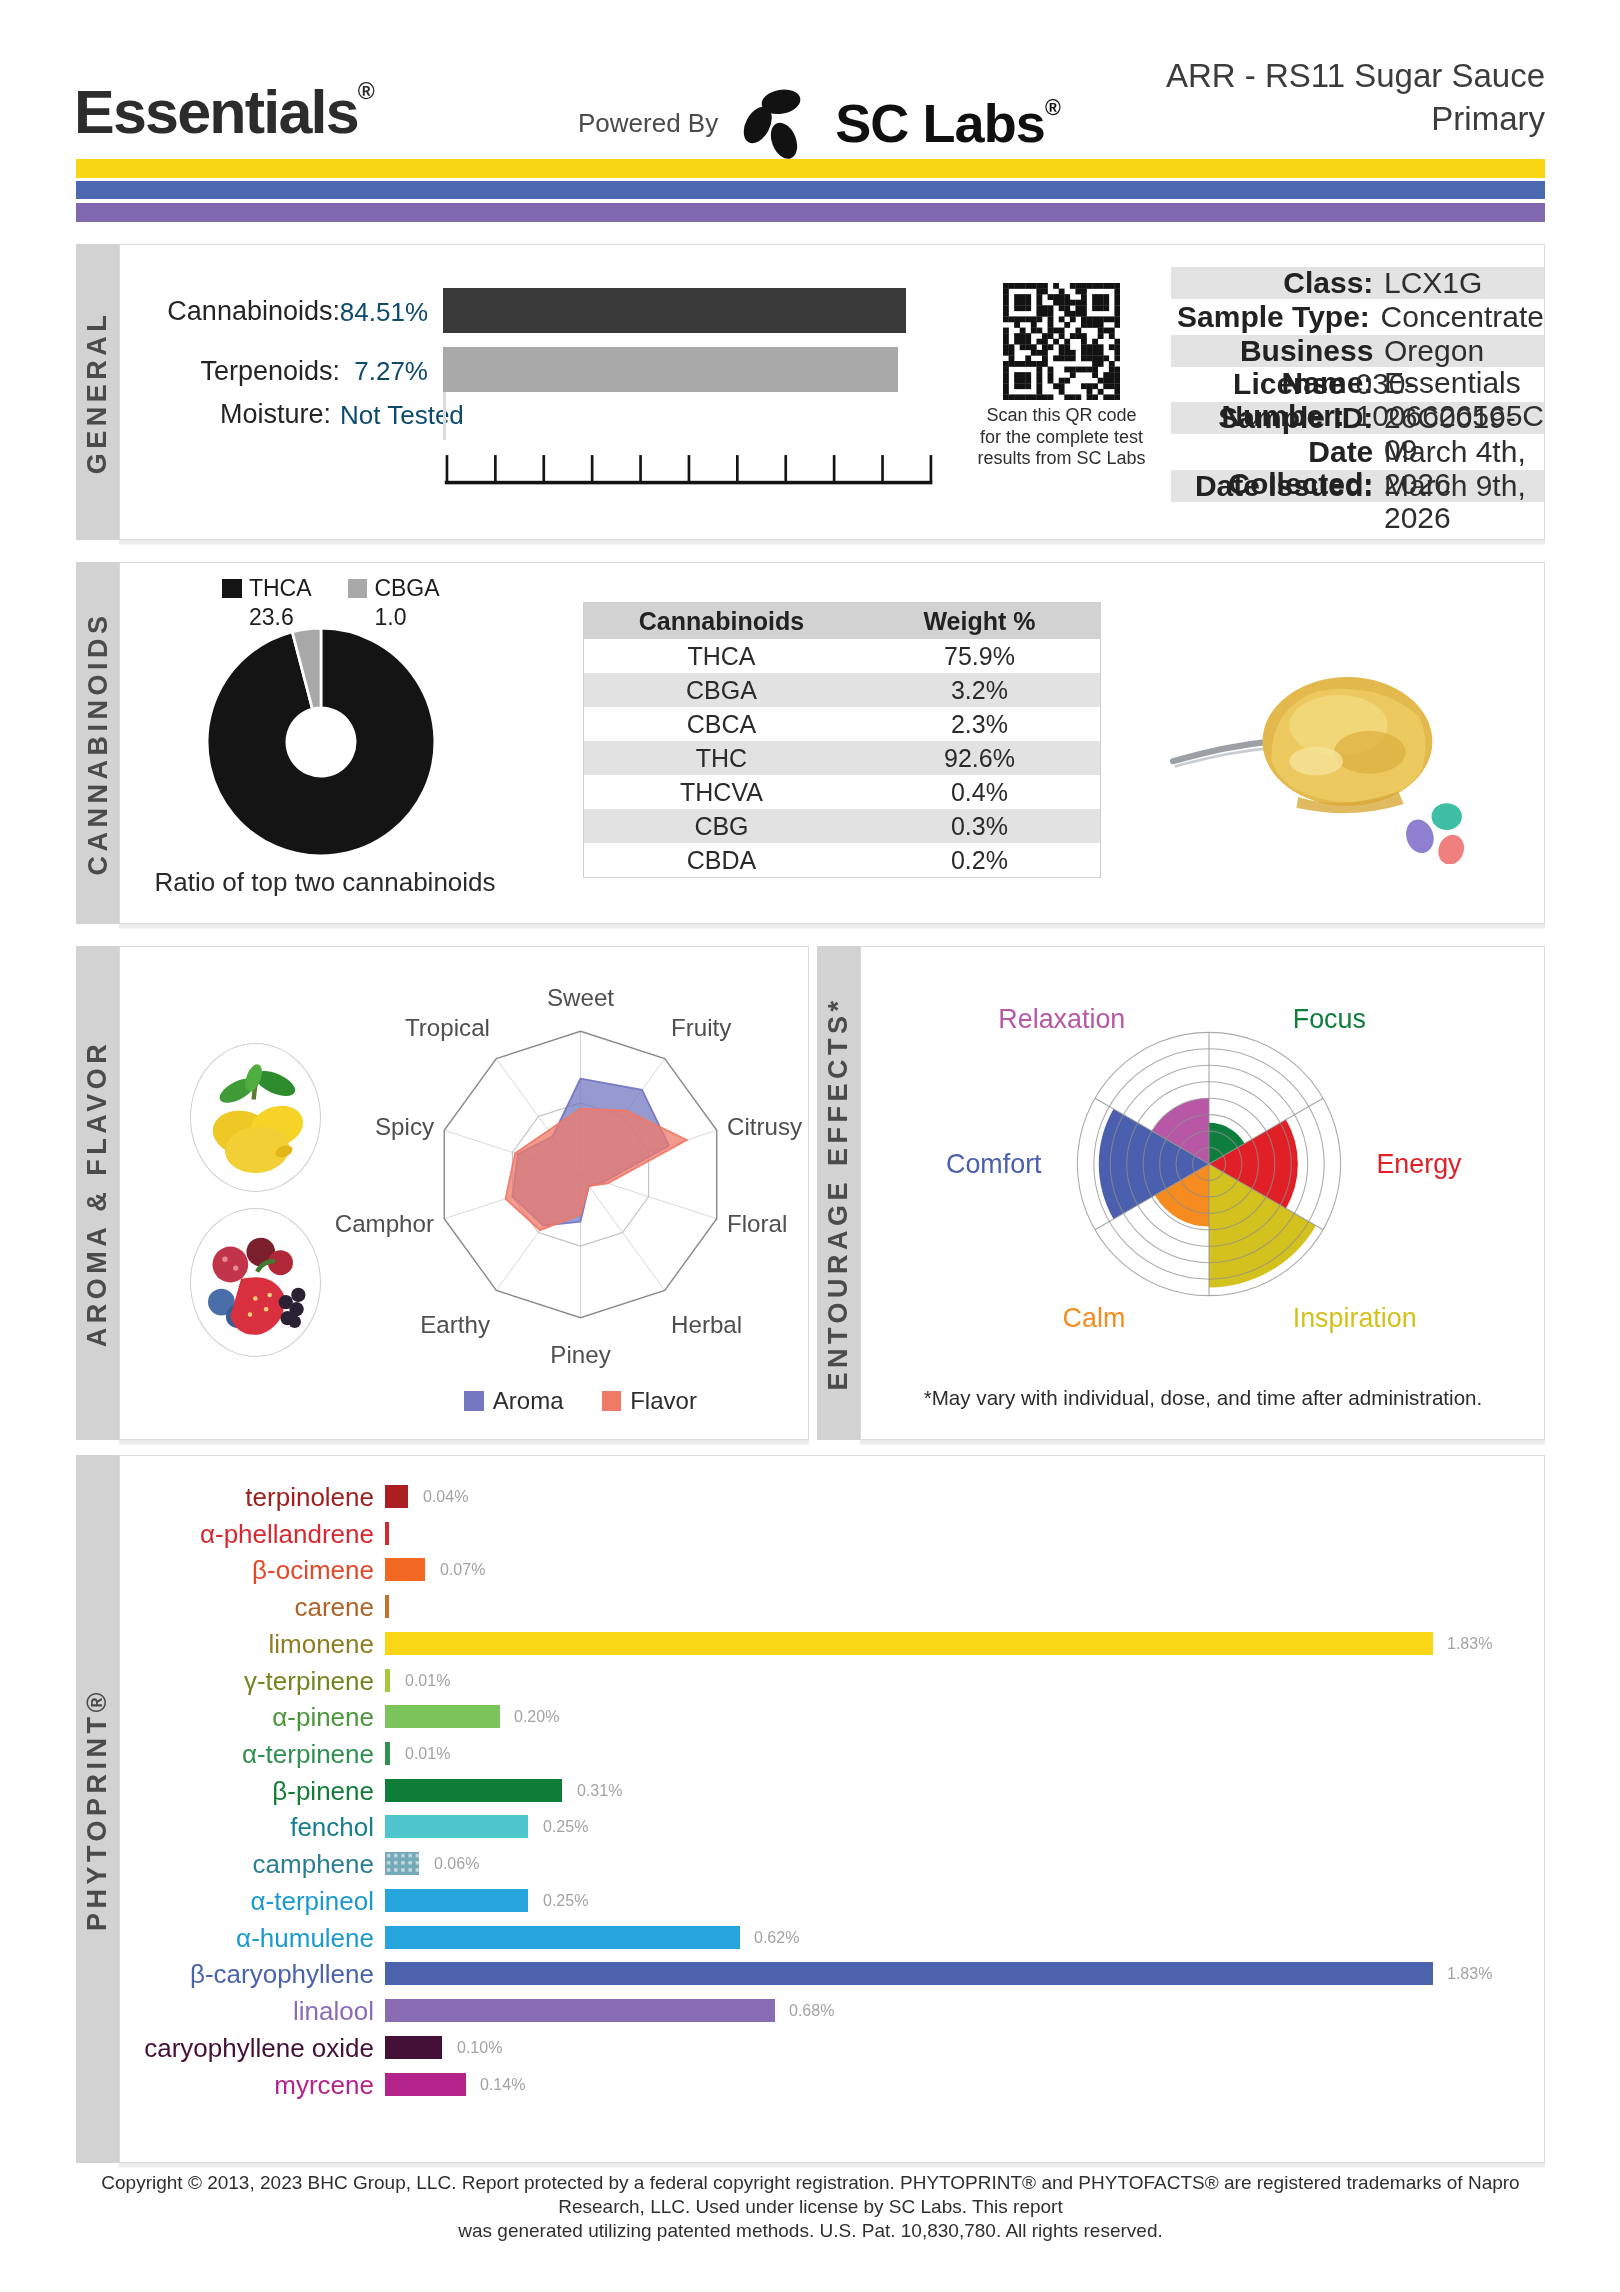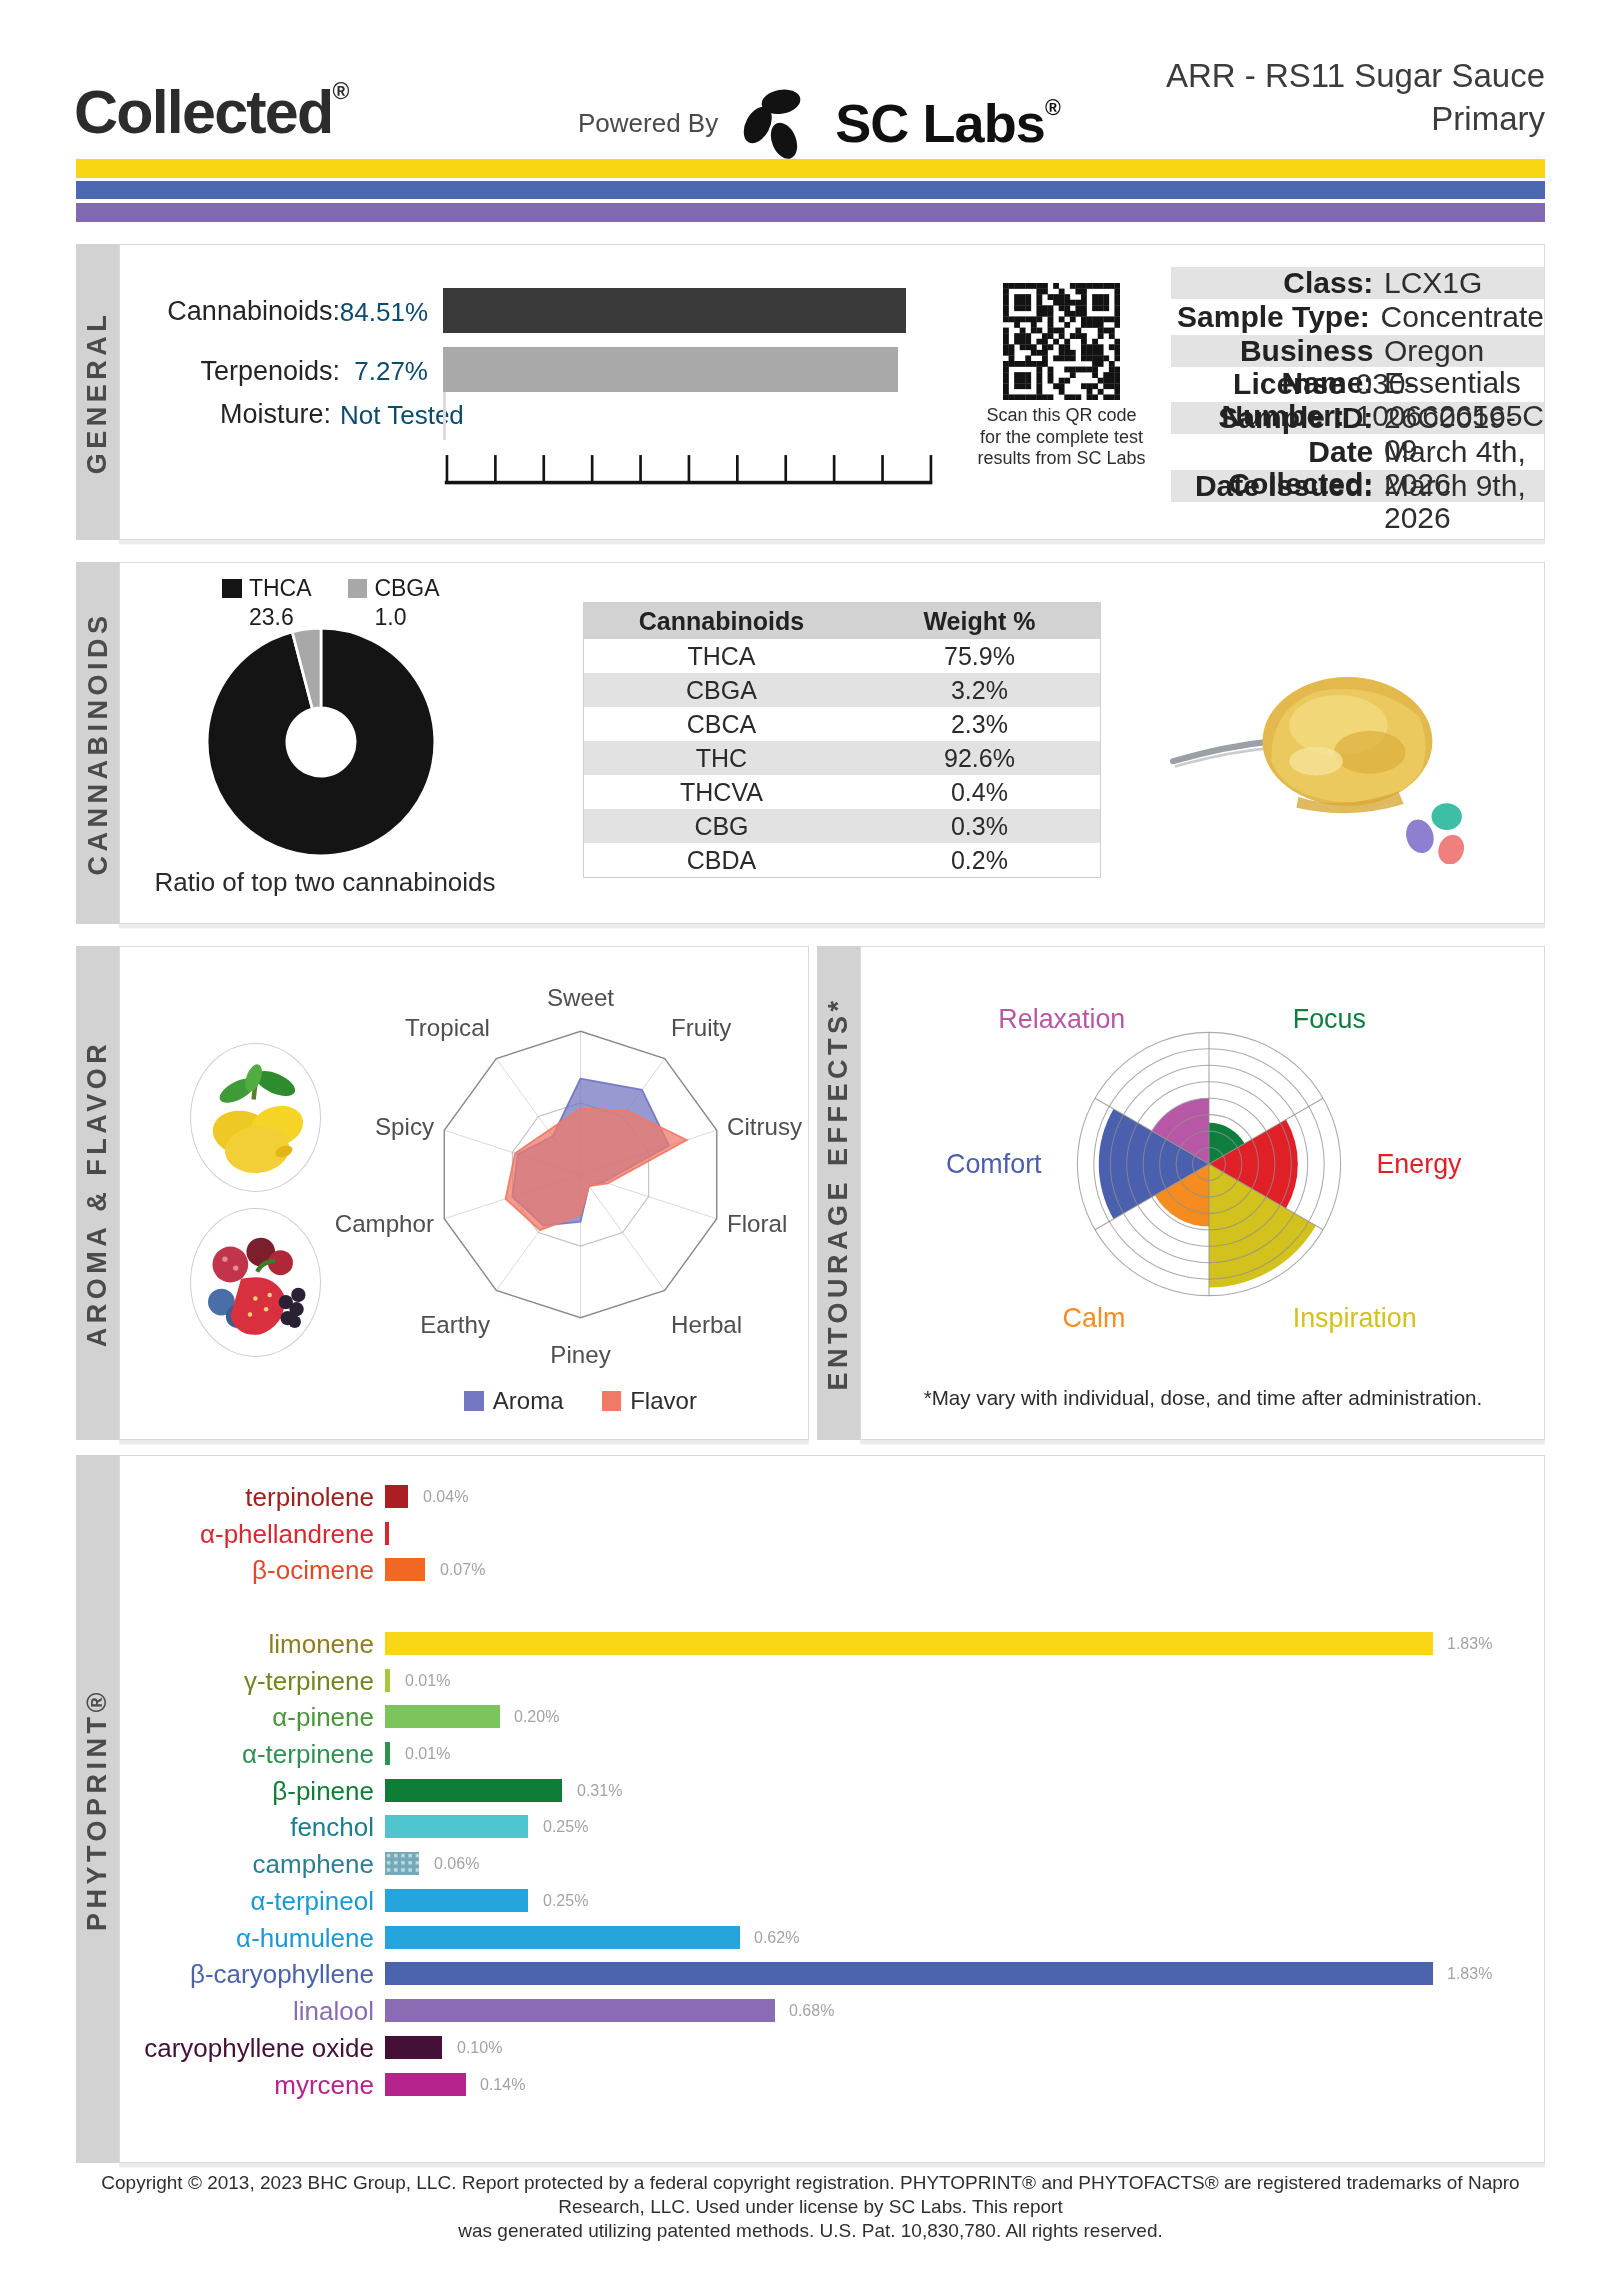--- a/index.html
+++ b/index.html
@@ -93,21 +93,21 @@
   .ph-val { position:absolute; top:1.8px; font-size:16px; line-height:30px; color:#a3a3a3; }
 
   
   #footer { position:absolute; left:76px; top:2171px; width:1469px; text-align:center; font-size:19px; line-height:24px; color:#2f2f2f; }
 </style>
 </head>
 <body>
 
 <div class="page">
 
-  <div id="brand"><span>Collected</span><sup>®</sup></div>
+  <div id="brand"><span>Essentials</span><sup>®</sup></div>
   <div id="powered">
     <span class="pby">Powered By</span>
     <svg id="sclabs-mark" width="75" height="75" viewBox="0 0 100 100">
       <ellipse cx="56" cy="21" rx="26" ry="16" fill="#121212" transform="rotate(-10 56 21)"></ellipse>
       <ellipse cx="25" cy="52" rx="16" ry="26" fill="#121212" transform="rotate(28 25 52)"></ellipse>
       <ellipse cx="60" cy="73" rx="16" ry="25" fill="#121212" transform="rotate(-22 60 73)"></ellipse>
     </svg>
     <span class="lab"><span>SC Labs</span><sup>®</sup></span>
   </div>
   <div id="title">
@@ -643,20 +643,24 @@
       </div>
       <div class="ph-row" style="top: 37px;">
         <div class="ph-label" style="color: rgb(215, 40, 47);">α-phellandrene</div>
         <div class="ph-bar" style="width: 3.6px; background: rgb(215, 40, 47);"></div>
       </div>
       <div class="ph-row" style="top: 73px;">
         <div class="ph-label" style="color: rgb(225, 73, 42);">β-ocimene</div>
         <div class="ph-bar" style="width: 40px; background: rgb(242, 103, 34);"></div>
         <div class="ph-val" style="left: 319px;">0.07%</div>
       </div>
+      <div class="ph-row" style="top: 110px;">
+        <div class="ph-label" style="color: rgb(176, 100, 40);">carene</div>
+        <div class="ph-bar" style="width: 3.6px; background: rgb(201, 112, 43);"></div>
+      </div>
       <div class="ph-row" style="top: 147px;">
         <div class="ph-label" style="color: rgb(143, 125, 34);">limonene</div>
         <div class="ph-bar" style="width: 1048px; background: rgb(249, 214, 22);"></div>
         <div class="ph-val" style="left: 1326px;">1.83%</div>
       </div>
       <div class="ph-row" style="top: 184px;">
         <div class="ph-label" style="color: rgb(112, 134, 31);">γ-terpinene</div>
         <div class="ph-bar" style="width: 5.4px; background: rgb(165, 201, 61);"></div>
         <div class="ph-val" style="left: 284px;">0.01%</div>
       </div>

